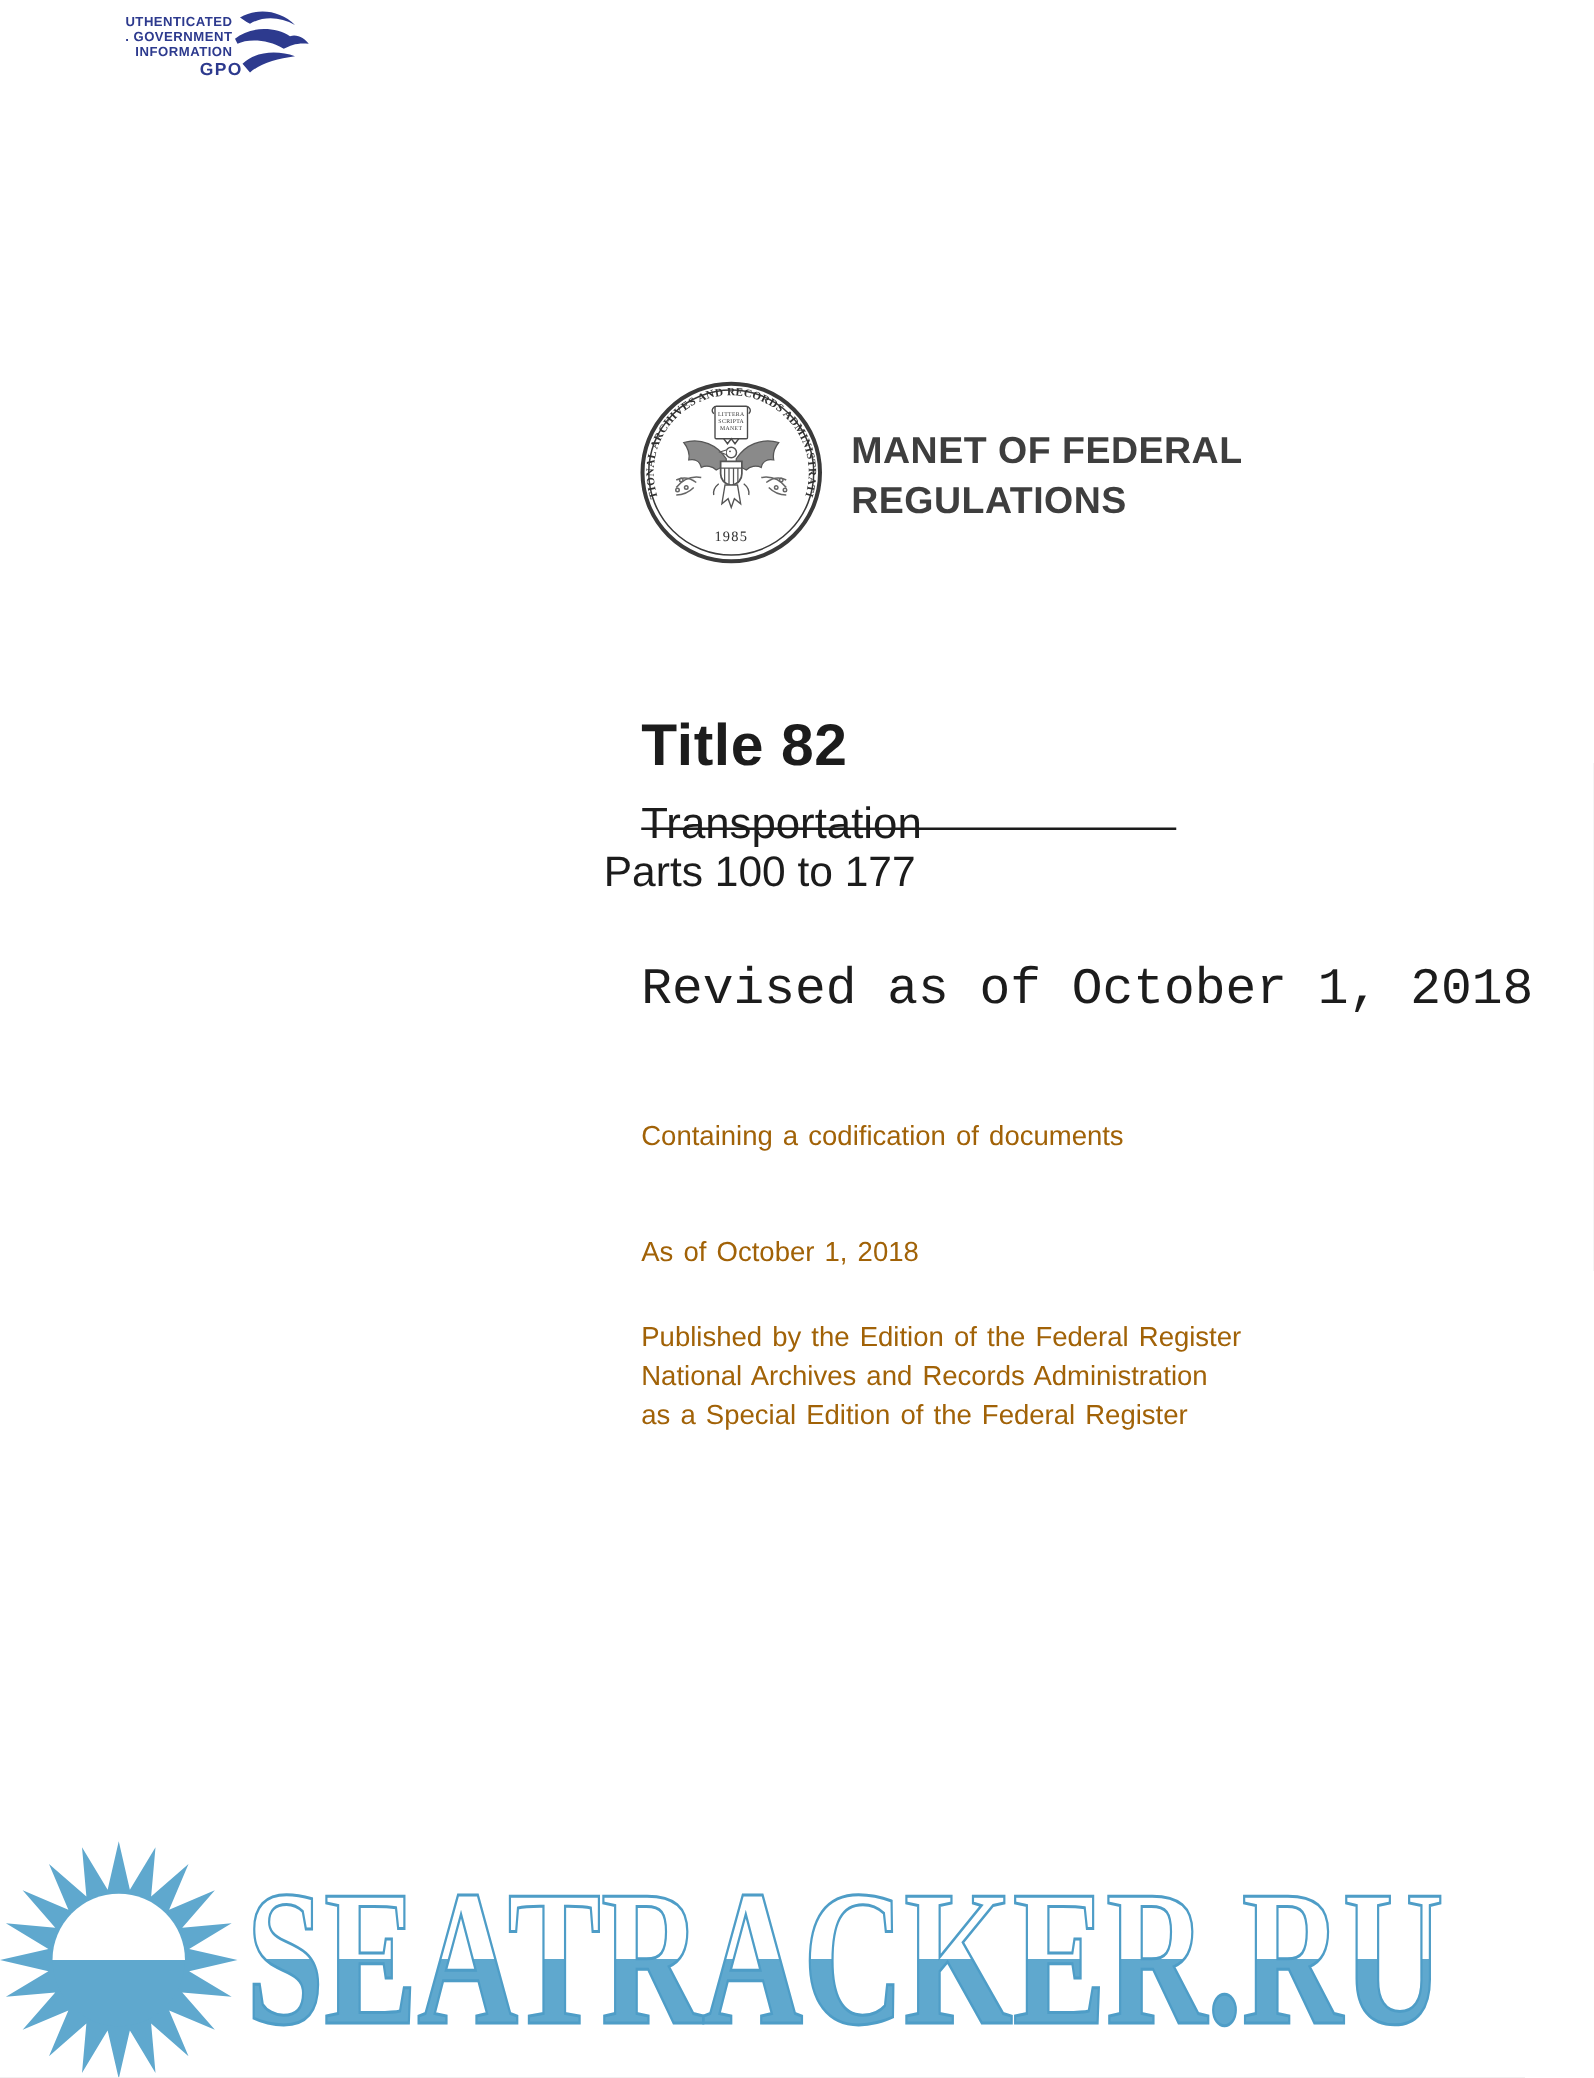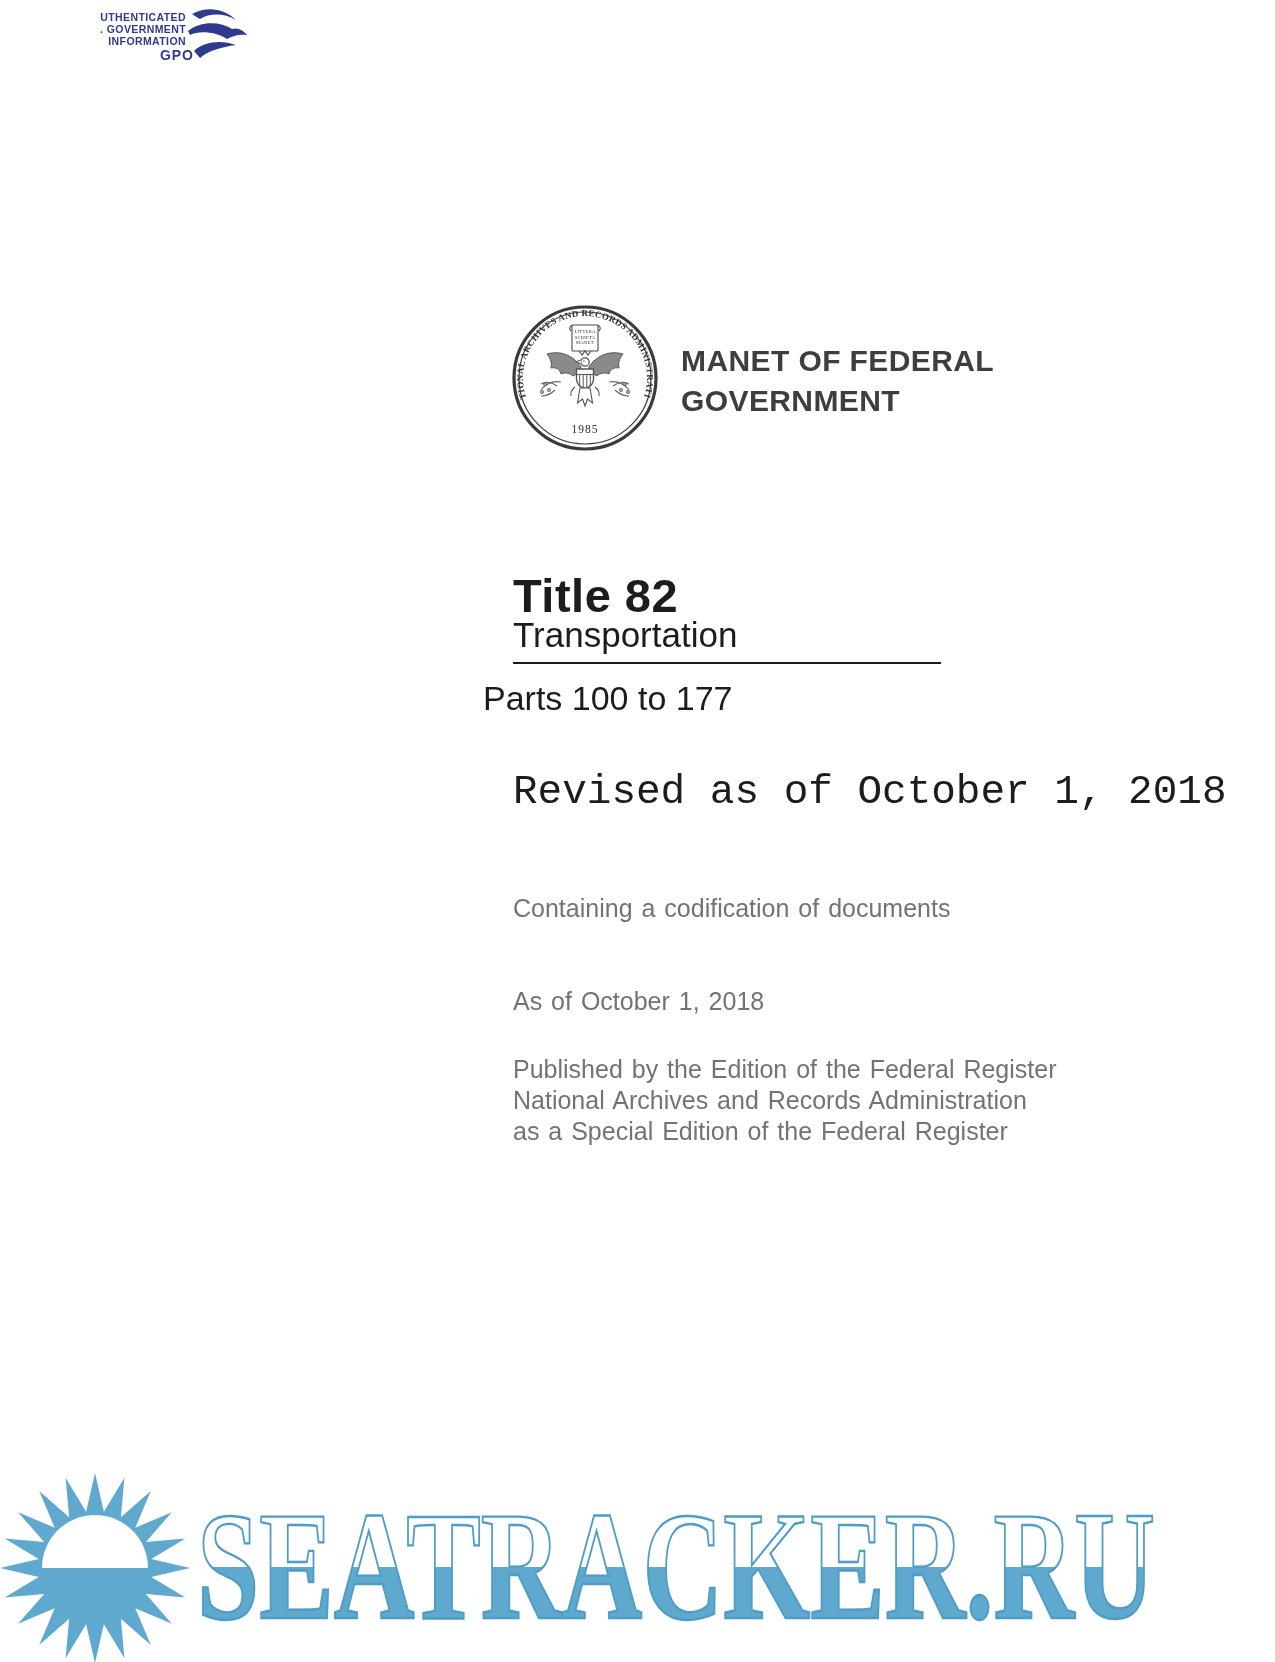--- a/index.html
+++ b/index.html
@@ -17,25 +17,25 @@
   .gpo{left:100px;top:4px;width:150px;height:60px;}
   
   .seal{left:511px;top:304px;width:148px;height:148px;}
   
   .masthead{
     left:681px;top:341px;
     font-size:30px;font-weight:bold;letter-spacing:0.4px;
     line-height:40px;color:#3e3e3e;
   }
   .title{left:513px;top:568px;font-size:47px;font-weight:bold;letter-spacing:0.5px;}
-  .subject{left:513px;top:615px;font-size:35px;}
+  .subject{left:513px;top:639px;font-size:35px;}
   .rule{left:513px;top:662px;width:428px;height:0;border-top:2px solid #1b1b1b;}
   .parts{left:483px;top:679px;font-size:34px;}
   .revised{left:513px;top:769px;font-size:41px;font-family:Liberation Mono, monospace;}
-  .body-par{left:513px;font-size:25px;line-height:31px;word-spacing:2px;color:#737373;}
+  .body-par{left:513px;font-size:22px;line-height:31px;word-spacing:2px;color:#a16207;}
   .p1{top:893px;}
   .p2{top:986px;}
   .p3{top:1054px;}
   .wm{left:0;top:1370px;width:1275px;height:292px;}
 </style>
 </head>
 <body>
 
 <div class="page">
 
@@ -94,21 +94,21 @@
       <path d="M24,4 q12,-2 20,8 M28,8 q8,-6 16,-2 M30,12 q6,6 14,6"></path>
       <circle cx="40" cy="6" r="1.4"></circle>
         <circle cx="36" cy="12" r="1.4"></circle>
         <circle cx="43" cy="14" r="1.4"></circle>
     </g>
     <text x="0" y="55" text-anchor="middle" font-family="Liberation Serif, serif" font-size="11.5" letter-spacing="1" fill="#2f2f2f">1985</text>
   </svg>
 
   <div class="abs masthead">
     <div>MANET OF FEDERAL</div>
-    <div>GOVERNMENT</div>
+    <div>REGULATIONS</div>
   </div>
 
   <div class="abs title">Title 82</div>
   <div class="abs subject">Transportation</div>
   <div class="abs rule"></div>
   <div class="abs parts">Parts 100 to 177</div>
   <div class="abs revised">Revised as of October 1, 2018</div>
 
   <div class="abs body-par p1">
     <div>Containing a codification of documents</div>

